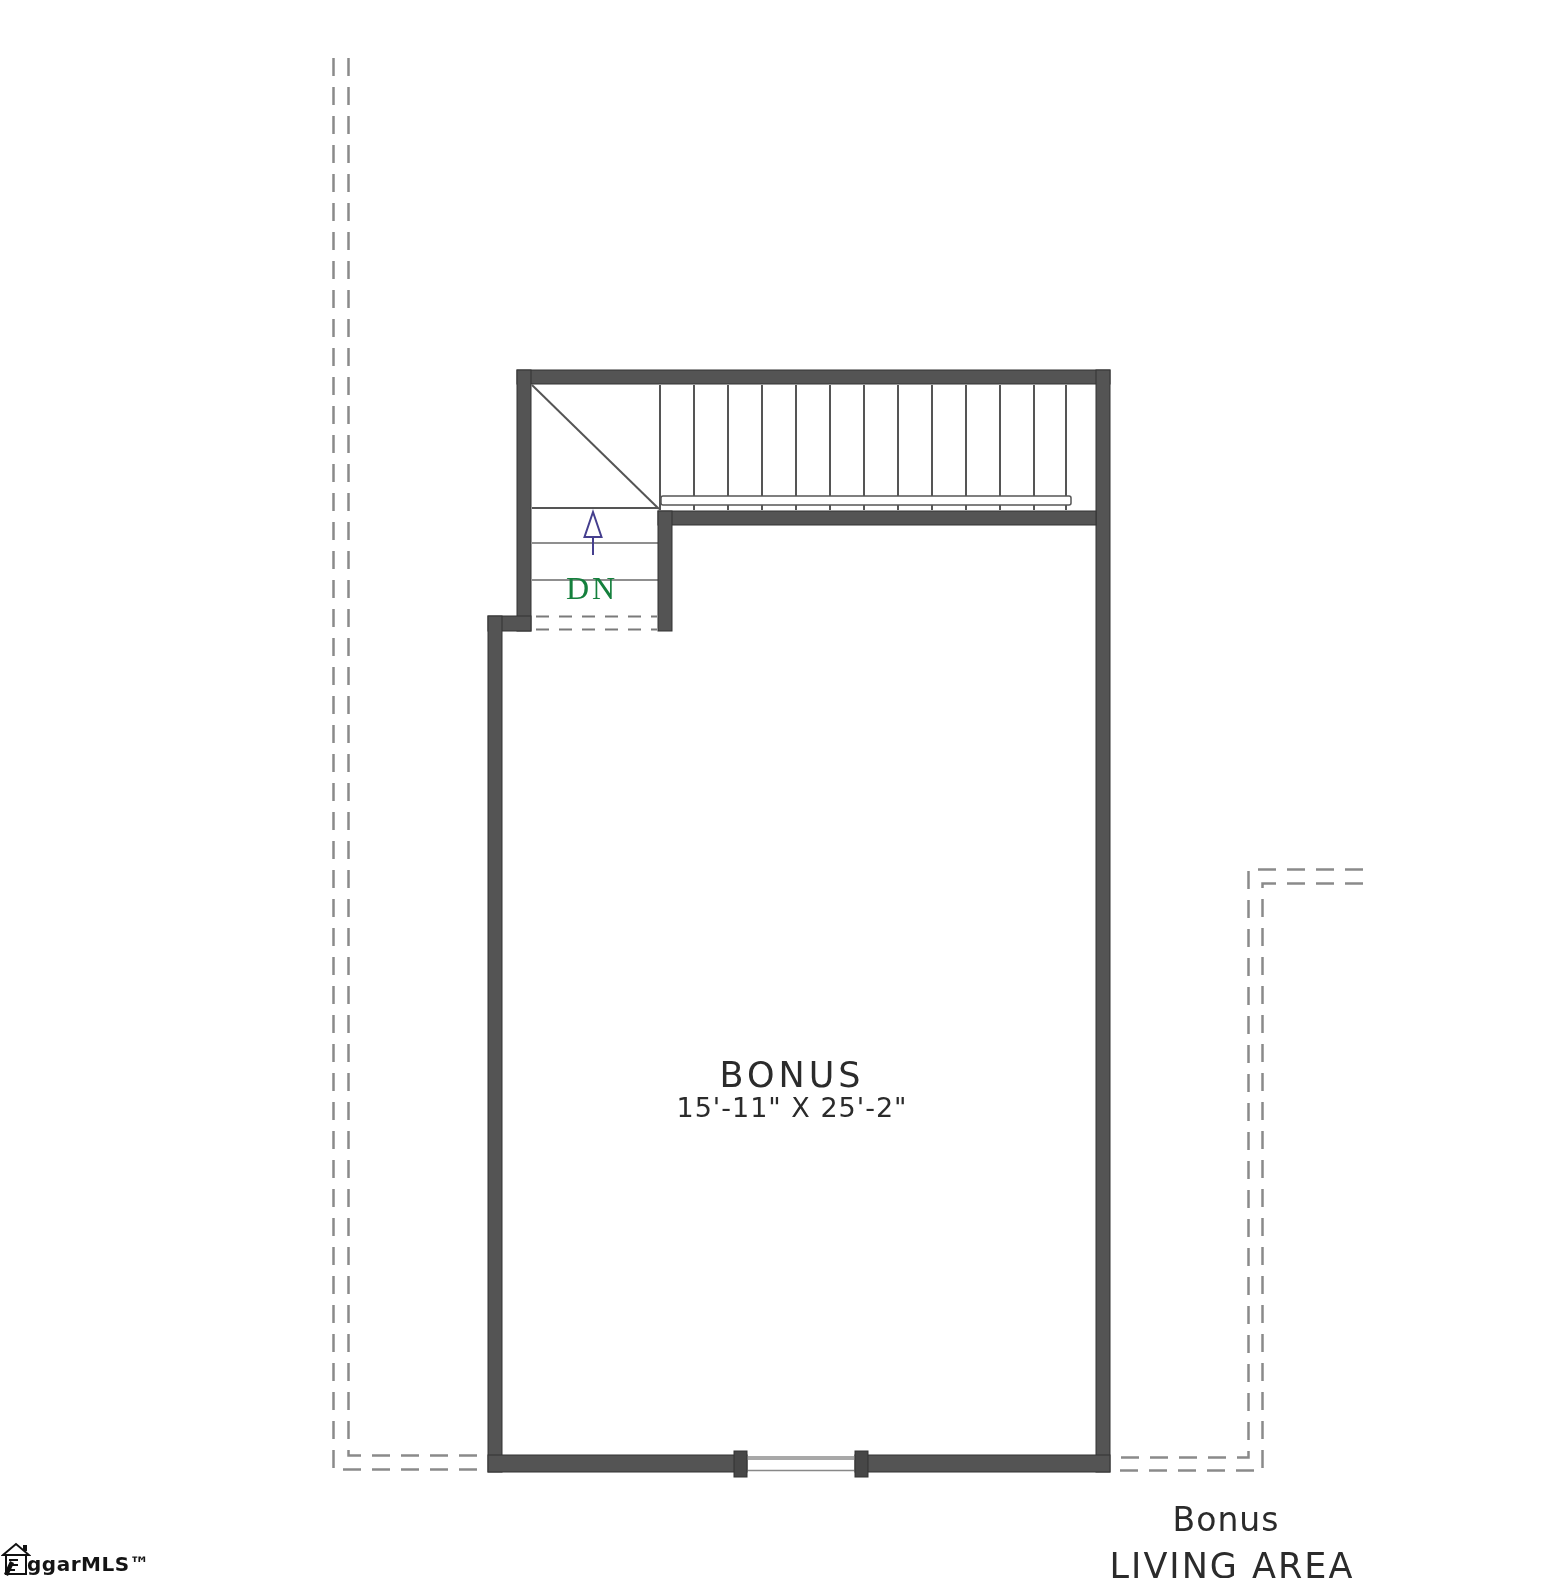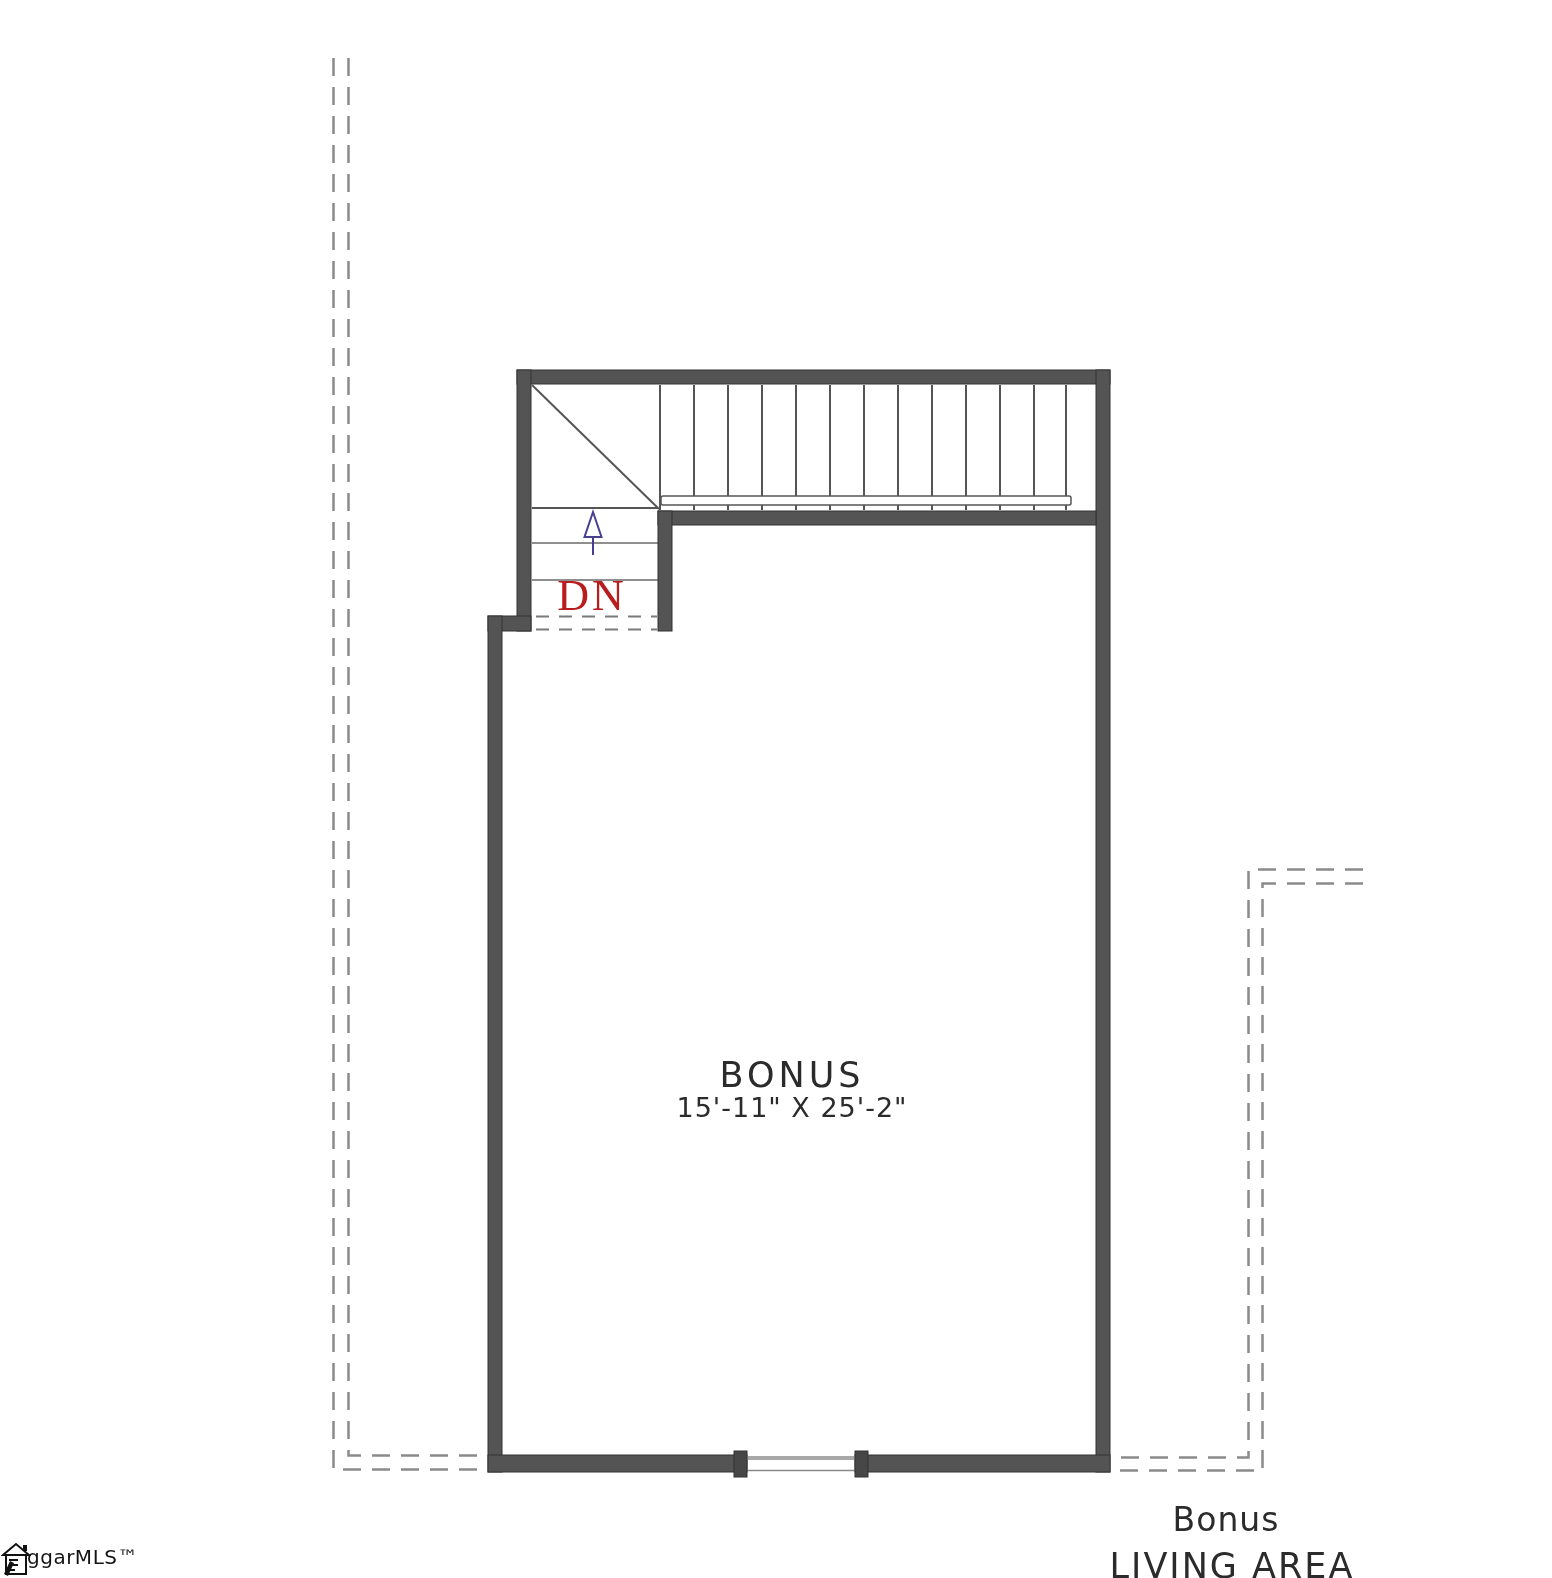--- a/index.html
+++ b/index.html
@@ -15,27 +15,27 @@
   .open-line{stroke:#a8a8a8;stroke-width:4;fill:none;}
   .open-line2{stroke:#888888;stroke-width:1.5;fill:none;}
   .dash{stroke:#8a8a8a;stroke-width:2.5;fill:none;stroke-dasharray:18 11;}
   .dash-small{stroke:#7a7a7a;stroke-width:2;fill:none;stroke-dasharray:13 10;}
   .rail{fill:#ffffff;stroke:#555555;stroke-width:1.5;}
   .annot{stroke:#453f8e;stroke-width:2;fill:none;}
   .annot-head{stroke:#453f8e;stroke-width:2;fill:#ffffff;}
   .label{position:absolute;color:#2b2b2b;white-space:nowrap;transform:translateX(-50%);}
   .bonus-title{left:792px;top:1055px;font-size:35px;font-weight:500;letter-spacing:4px;}
   .bonus-dims{left:792px;top:1092px;font-size:27px;font-weight:400;letter-spacing:1px;}
-  .dn-label{left:592px;top:570px;font-family:"Liberation Serif",serif;font-size:44px;
-    color:#b91c1c;letter-spacing:3px;font-weight:500;}
+  .dn-label{left:592px;top:570px;font-family:"Liberation Serif",serif;font-size:32px;
+    color:#15803d;letter-spacing:3px;font-weight:500;}
   .area-line1{left:1226px;top:1500px;font-size:33px;font-weight:500;letter-spacing:1px;}
   .area-line2{left:1232px;top:1546px;font-size:35px;font-weight:500;letter-spacing:2px;}
   .watermark{position:absolute;left:1px;top:1541px;display:flex;align-items:flex-end;}
-  .watermark-text{font-size:20px;font-weight:400;color:#141414;letter-spacing:0.5px;
-    margin-left:-4px;padding-bottom:8px;}
+  .watermark-text{font-size:20px;font-weight:700;color:#141414;letter-spacing:0.5px;
+    margin-left:-4px;padding-bottom:1px;}
   .house{display:block;}
 </style>
 </head>
 <body>
 
 <div class="canvas">
 
   <svg class="plan-svg" width="1552" height="1578" viewBox="0 0 1552 1578">
 
     <g>

